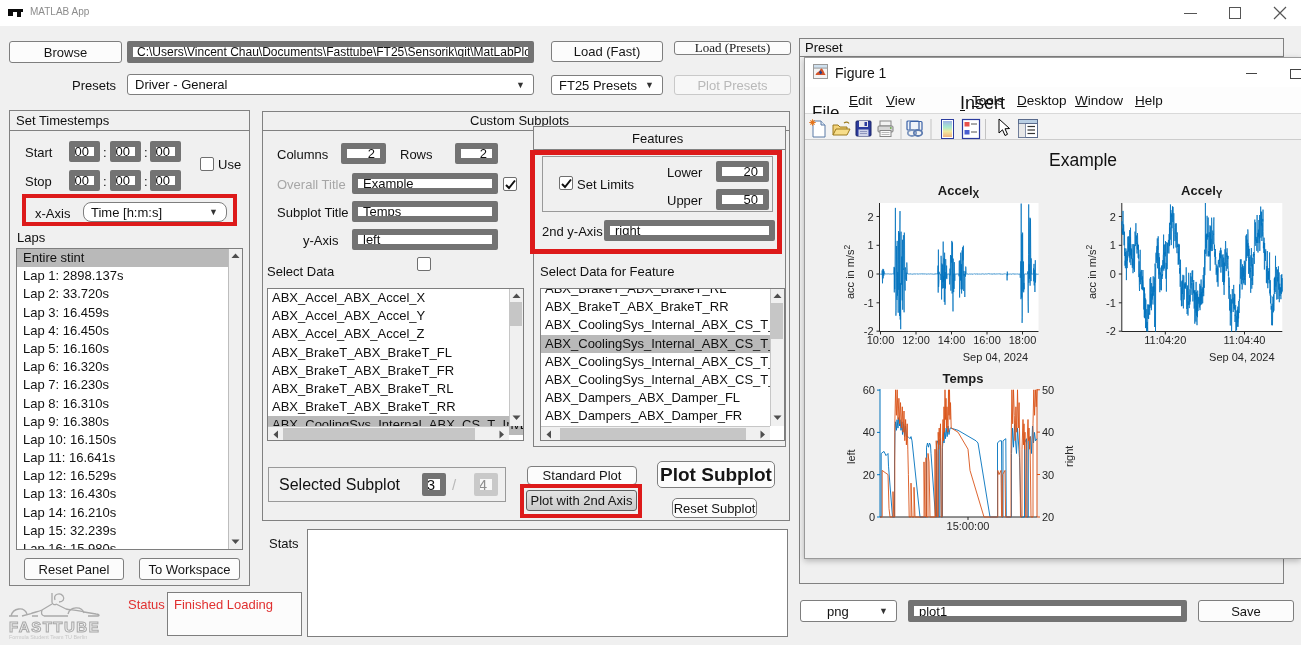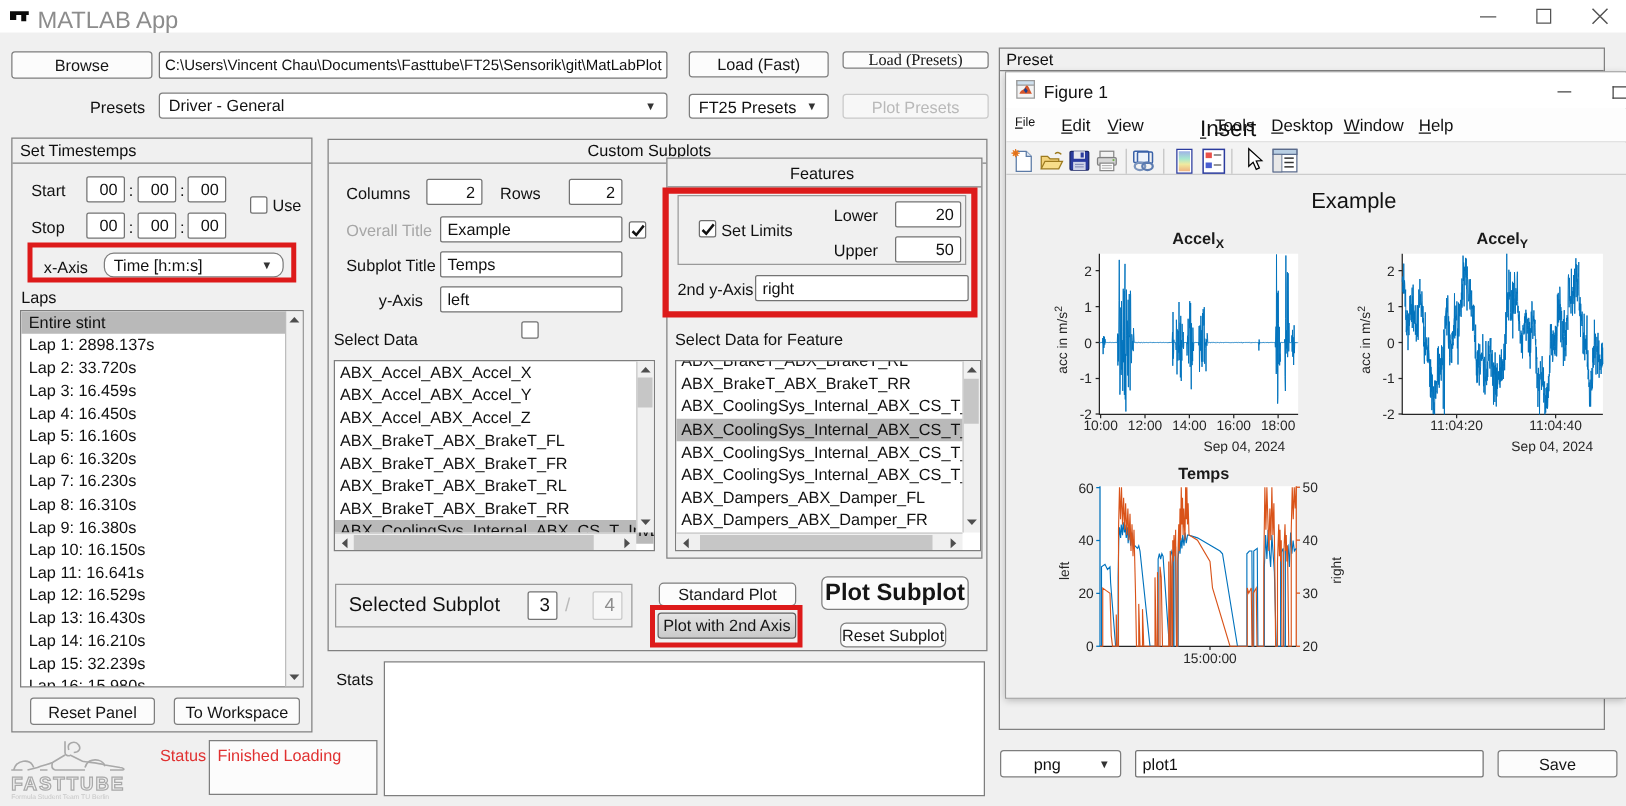--- a/index.html
+++ b/index.html
@@ -3,42 +3,42 @@
 <style>
 * { margin:0; padding:0; box-sizing:border-box; }
 html,body { width:1301px; height:645px; }
 body { font-family:"Liberation Sans", sans-serif; background:#f0f0f0; position:relative; overflow:hidden; }
 .abs { position:absolute; }
 .titlebar { left:0; top:0; width:1301px; height:26px; background:#ffffff; }
 .panel { border:1px solid #818181; background:#f0f0f0; }
 .ptitle { font-size:13px; color:#0f0f0f; }
 .btn { border:1px solid #7e7e7e; border-radius:3px; background:#fcfcfc; font-size:13px; color:#151515; display:flex; align-items:center; justify-content:center; white-space:nowrap; overflow:hidden; }
 .btn.dis { border-color:#c9c9c9; color:#b9b9b9; background:#f7f7f7; }
-.edit { border:1px solid #737373; background:#ffffff; font-size:13px; color:#111; display:flex; align-items:center; padding:0 5px; border-radius:2px; white-space:nowrap; overflow:hidden; }
+.edit { border:6px solid #737373; background:#ffffff; font-size:13px; color:#111; display:flex; align-items:center; padding:0 5px; border-radius:2px; white-space:nowrap; overflow:hidden; }
 .edit.num { justify-content:flex-end; }
 .dd { border:1px solid #7e7e7e; border-radius:3px; background:#fff; font-size:13px; color:#111; display:flex; align-items:center; padding:0 7px; position:absolute; }
 .dd:after { content:"▼"; position:absolute; right:8px; top:50%; transform:translateY(-50%); font-size:9px; color:#333; }
 .lbl { font-size:13px; color:#111; white-space:nowrap; }
 .redbox { position:absolute; border:5px solid #dd1a1a; background:transparent; z-index:30; }
 .cb { position:absolute; width:14px; height:14px; border:1px solid #6f6f6f; background:#fff; border-radius:2px; }
 .listbox { position:absolute; background:#fff; border:1px solid #7e7e7e; overflow:hidden; }
 .li { height:18.2px; line-height:18.2px; font-size:13px; color:#111; padding-left:4px; white-space:nowrap; }
 .li.sel { background:#b9b9b9; }
 .lapsbox .li { padding-left:6px; }
 .sb { position:absolute; background:#f0f0f0; }
 .sbthumb { position:absolute; background:#c6c6c6; }
 svg { position:absolute; overflow:visible; }
 .ticktext { font-size:11px; fill:#262626; font-family:"Liberation Sans",sans-serif; }
 </style></head>
 <body>
 <div class="abs titlebar"></div>
 <div class="abs" style="left:8px;top:9px;width:15px;height:3px;background:#0a0a0a;"></div>
 <div class="abs" style="left:8px;top:12px;width:5px;height:3.5px;background:#0a0a0a;"></div>
 <div class="abs" style="left:17px;top:12px;width:3.5px;height:4.5px;background:#0a0a0a;"></div>
-<div class="abs lbl" style="left:30px;top:6px;color:#8c8c8c;font-size:19px;">MATLAB App</div>
+<div class="abs lbl" style="left:30px;top:6px;color:#8c8c8c;font-size:10px;">MATLAB App</div>
 <div class="abs" style="left:1184px;top:13px;width:13px;height:1px;background:#555;"></div>
 <div class="abs" style="left:1229px;top:7px;width:12px;height:12px;border:1px solid #555;"></div>
 <svg class="abs" style="left:1273px;top:6px;" width="14" height="14">
     <path d="M1,1 L13,13 M13,1 L1,13" stroke="#555" stroke-width="1.2"></path>
   </svg>
 <div class="abs btn" style="left:9px;top:41px;width:113px;height:22px;">Browse</div>
 <div class="abs edit" style="left:127px;top:41px;width:407px;height:22px;font-size:12px;padding:0 4px;">C:\Users\Vincent Chau\Documents\Fasttube\FT25\Sensorik\git\MatLabPlot</div>
 <div class="abs btn" style="left:551px;top:41px;width:112px;height:21px;">Load (Fast)</div>
 <div class="abs btn" style="left:674px;top:41px;width:117px;height:14px;font-family:Liberation Serif, serif;">Load (Presets)</div>
 <div class="abs lbl" style="left:72px;top:78px;">Presets</div>
@@ -224,21 +224,21 @@
 <svg class="abs" style="left:813px;top:64px;" width="15" height="15">
 <rect x="0.5" y="0.5" width="14" height="14" fill="#f4f4f4" stroke="#9a9a9a"></rect>
 <rect x="0.5" y="0.5" width="14" height="3.6" fill="#cfe0ee" stroke="#9a9a9a"></rect>
 <path d="M2.5,11 C4,7 5.5,9 7,6 C8.5,3.2 9.5,4.5 11,8 C12,10.3 12.6,11 12.6,11 Z" fill="#d4542a"></path>
 <path d="M7.3,6.2 L9.2,8.6 L7.8,10.6 L6,8.2 Z" fill="#1a3f8f"></path>
 </svg>
 <div class="abs lbl" style="left:835px;top:65px;font-size:14px;">Figure 1</div>
 <div class="abs" style="left:1246px;top:73px;width:11px;height:1px;background:#444;"></div>
 <div class="abs" style="left:1290px;top:69px;width:11px;height:10px;border:1px solid #444;border-right:none;"></div>
 <div class="abs" style="left:805px;top:87px;width:496px;height:27px;background:#fdfdfd;border-bottom:1px solid #d9d9d9;"></div>
-<div class="abs lbl" style="left:812px;top:93px;font-size:10px;"><u>F</u>ile</div>
+<div class="abs lbl" style="left:812px;top:103px;font-size:17px;"><u>F</u>ile</div>
 <div class="abs lbl" style="left:849px;top:93px;font-size:13.5px;"><u>E</u>dit</div>
 <div class="abs lbl" style="left:886px;top:93px;font-size:13.5px;"><u>V</u>iew</div>
 <div class="abs lbl" style="left:960px;top:93px;font-size:18px;"><u>I</u>nsert</div>
 <div class="abs lbl" style="left:972px;top:93px;font-size:13.5px;"><u>T</u>ools</div>
 <div class="abs lbl" style="left:1017px;top:93px;font-size:13.5px;"><u>D</u>esktop</div>
 <div class="abs lbl" style="left:1075px;top:93px;font-size:13.5px;"><u>W</u>indow</div>
 <div class="abs lbl" style="left:1135px;top:93px;font-size:13.5px;"><u>H</u>elp</div>
 <div class="abs" style="left:805px;top:114px;width:496px;height:26px;background:#f3f3f3;border-bottom:1px solid #ccc;"></div>
 <svg class="abs" style="left:805px;top:114px;" width="300" height="28" viewBox="0 0 300 28">
 <g transform="translate(0,2)">

